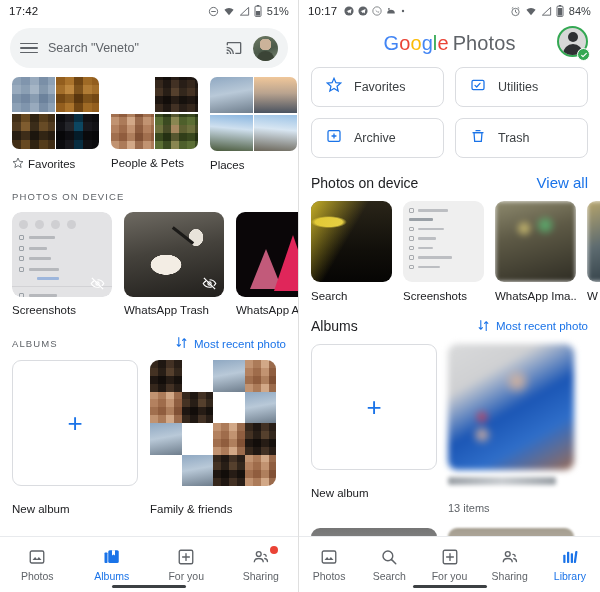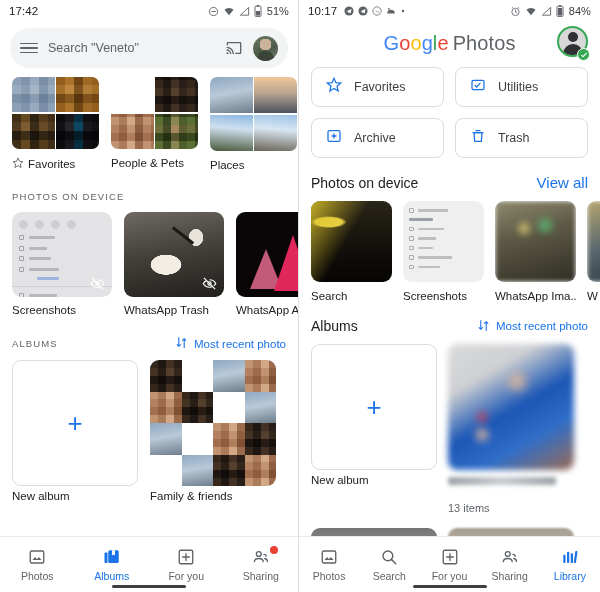--- a/index.html
+++ b/index.html
@@ -125,21 +125,21 @@
   
   .alb-row { display: flex; padding: 9px 12px 0 12px; gap: 12px; }
   .alb { width: 126px; }
   .newalb {
     width: 126px; height: 126px; border: 1px solid #dadce0; border-radius: 9px;
     display: flex; align-items: center; justify-content: center; background: #fff; cursor: pointer;
   }
   .plus { color: #1a73e8; font-size: 26px; font-weight: 300; line-height: 1; }
   .alb-img { width: 126px; height: 126px; border-radius: 9px; overflow: hidden;
     display: grid; grid-template-columns: repeat(4,1fr); grid-template-rows: repeat(4,1fr); }
-  .alb-label { margin-top: 4px; font-size: 11.5px; color: #202124; white-space: nowrap; }
+  .alb-label { margin-top: 17px; font-size: 11.5px; color: #202124; white-space: nowrap; }
 
   
   .bnav {
     position: absolute; left: 0; right: 0; bottom: 0; height: 56px; background: #fff;
     border-top: 1px solid #e8eaed; display: flex; align-items: center;
   }
   .bitem { flex: 1; display: flex; flex-direction: column; align-items: center; gap: 3px; cursor: pointer; position: relative; }
   .bitem .lbl { font-size: 10.5px; color: #5f6368; }
   .bitem.active .lbl { color: #1a73e8; font-weight: 500; }
   .bicon { height: 20px; display: flex; align-items: center; justify-content: center; position: relative; }

